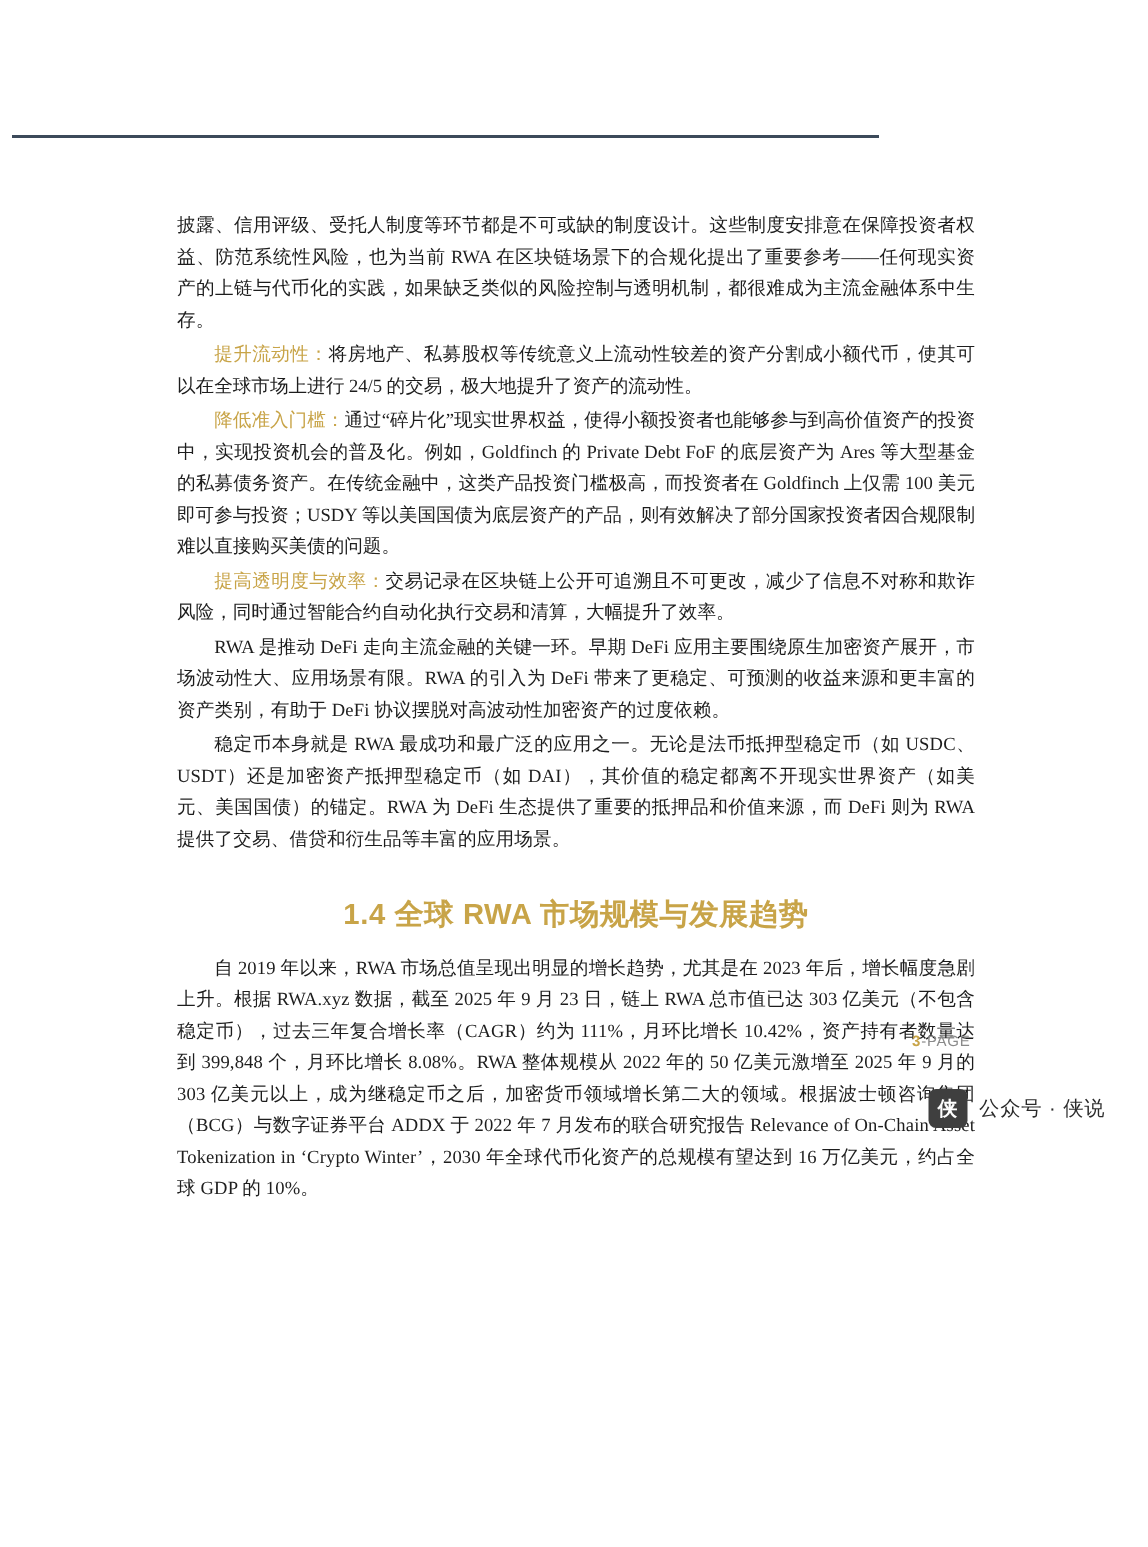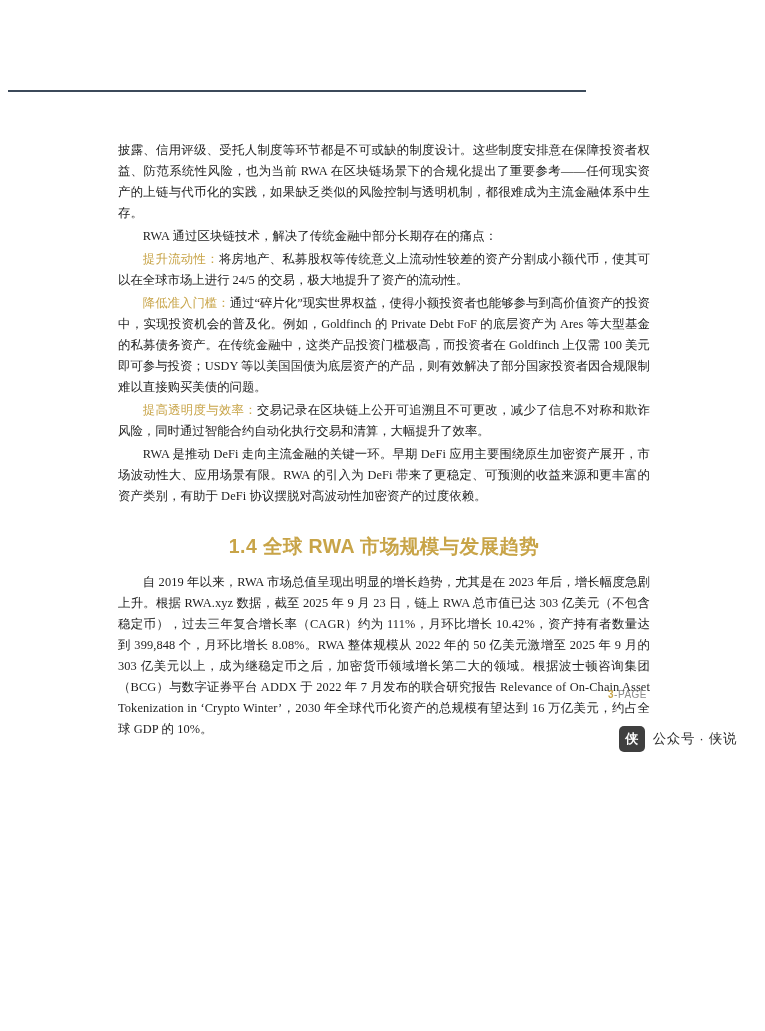--- a/index.html
+++ b/index.html
@@ -116,33 +116,33 @@
 </head>
 <body>
 
 <div class="page">
 
   <div class="top-rule"></div>
 
   <div class="content">
 
     <p class="body">披露、信用评级、受托人制度等环节都是不可或缺的制度设计。这些制度安排意在保障投资者权益、防范系统性风险，也为当前 RWA 在区块链场景下的合规化提出了重要参考——任何现实资产的上链与代币化的实践，如果缺乏类似的风险控制与透明机制，都很难成为主流金融体系中生存。</p>
-    <p class="body indent">RWA 通过区块链技术，解决了传统金融中部分长期存在的痛点：</p>
 
     <p class="bullet-item">
       <span class="bullet-head">提升流动性：</span><span>将房地产、私募股权等传统意义上流动性较差的资产分割成小额代币，使其可以在全球市场上进行 24/5 的交易，极大地提升了资产的流动性。</span>
     </p>
     <p class="bullet-item">
       <span class="bullet-head">降低准入门槛：</span><span>通过“碎片化”现实世界权益，使得小额投资者也能够参与到高价值资产的投资中，实现投资机会的普及化。例如，Goldfinch 的 Private Debt FoF 的底层资产为 Ares 等大型基金的私募债务资产。在传统金融中，这类产品投资门槛极高，而投资者在 Goldfinch 上仅需 100 美元即可参与投资；USDY 等以美国国债为底层资产的产品，则有效解决了部分国家投资者因合规限制难以直接购买美债的问题。</span>
     </p>
     <p class="bullet-item">
       <span class="bullet-head">提高透明度与效率：</span><span>交易记录在区块链上公开可追溯且不可更改，减少了信息不对称和欺诈风险，同时通过智能合约自动化执行交易和清算，大幅提升了效率。</span>
     </p>
 
     <p class="body indent">RWA 是推动 DeFi 走向主流金融的关键一环。早期 DeFi 应用主要围绕原生加密资产展开，市场波动性大、应用场景有限。RWA 的引入为 DeFi 带来了更稳定、可预测的收益来源和更丰富的资产类别，有助于 DeFi 协议摆脱对高波动性加密资产的过度依赖。</p>
+    <p class="body indent">稳定币本身就是 RWA 最成功和最广泛的应用之一。无论是法币抵押型稳定币（如 USDC、USDT）还是加密资产抵押型稳定币（如 DAI），其价值的稳定都离不开现实世界资产（如美元、美国国债）的锚定。RWA 为 DeFi 生态提供了重要的抵押品和价值来源，而 DeFi 则为 RWA 提供了交易、借贷和衍生品等丰富的应用场景。</p>
 
     <h2 class="heading section-gap-top">1.4 全球 RWA 市场规模与发展趋势</h2>
     <p class="body indent">自 2019 年以来，RWA 市场总值呈现出明显的增长趋势，尤其是在 2023 年后，增长幅度急剧上升。根据 RWA.xyz 数据，截至 2025 年 9 月 23 日，链上 RWA 总市值已达 303 亿美元（不包含稳定币），过去三年复合增长率（CAGR）约为 111%，月环比增长 10.42%，资产持有者数量达到 399,848 个，月环比增长 8.08%。RWA 整体规模从 2022 年的 50 亿美元激增至 2025 年 9 月的 303 亿美元以上，成为继稳定币之后，加密货币领域增长第二大的领域。根据波士顿咨询集团（BCG）与数字证券平台 ADDX 于 2022 年 7 月发布的联合研究报告 Relevance of On-Chain Asset Tokenization in ‘Crypto Winter’，2030 年全球代币化资产的总规模有望达到 16 万亿美元，约占全球 GDP 的 10%。</p>
 
   </div>
 
   <div class="page-number">
     <span class="num">3</span><span>-</span><span>PAGE</span>
   </div>
 

